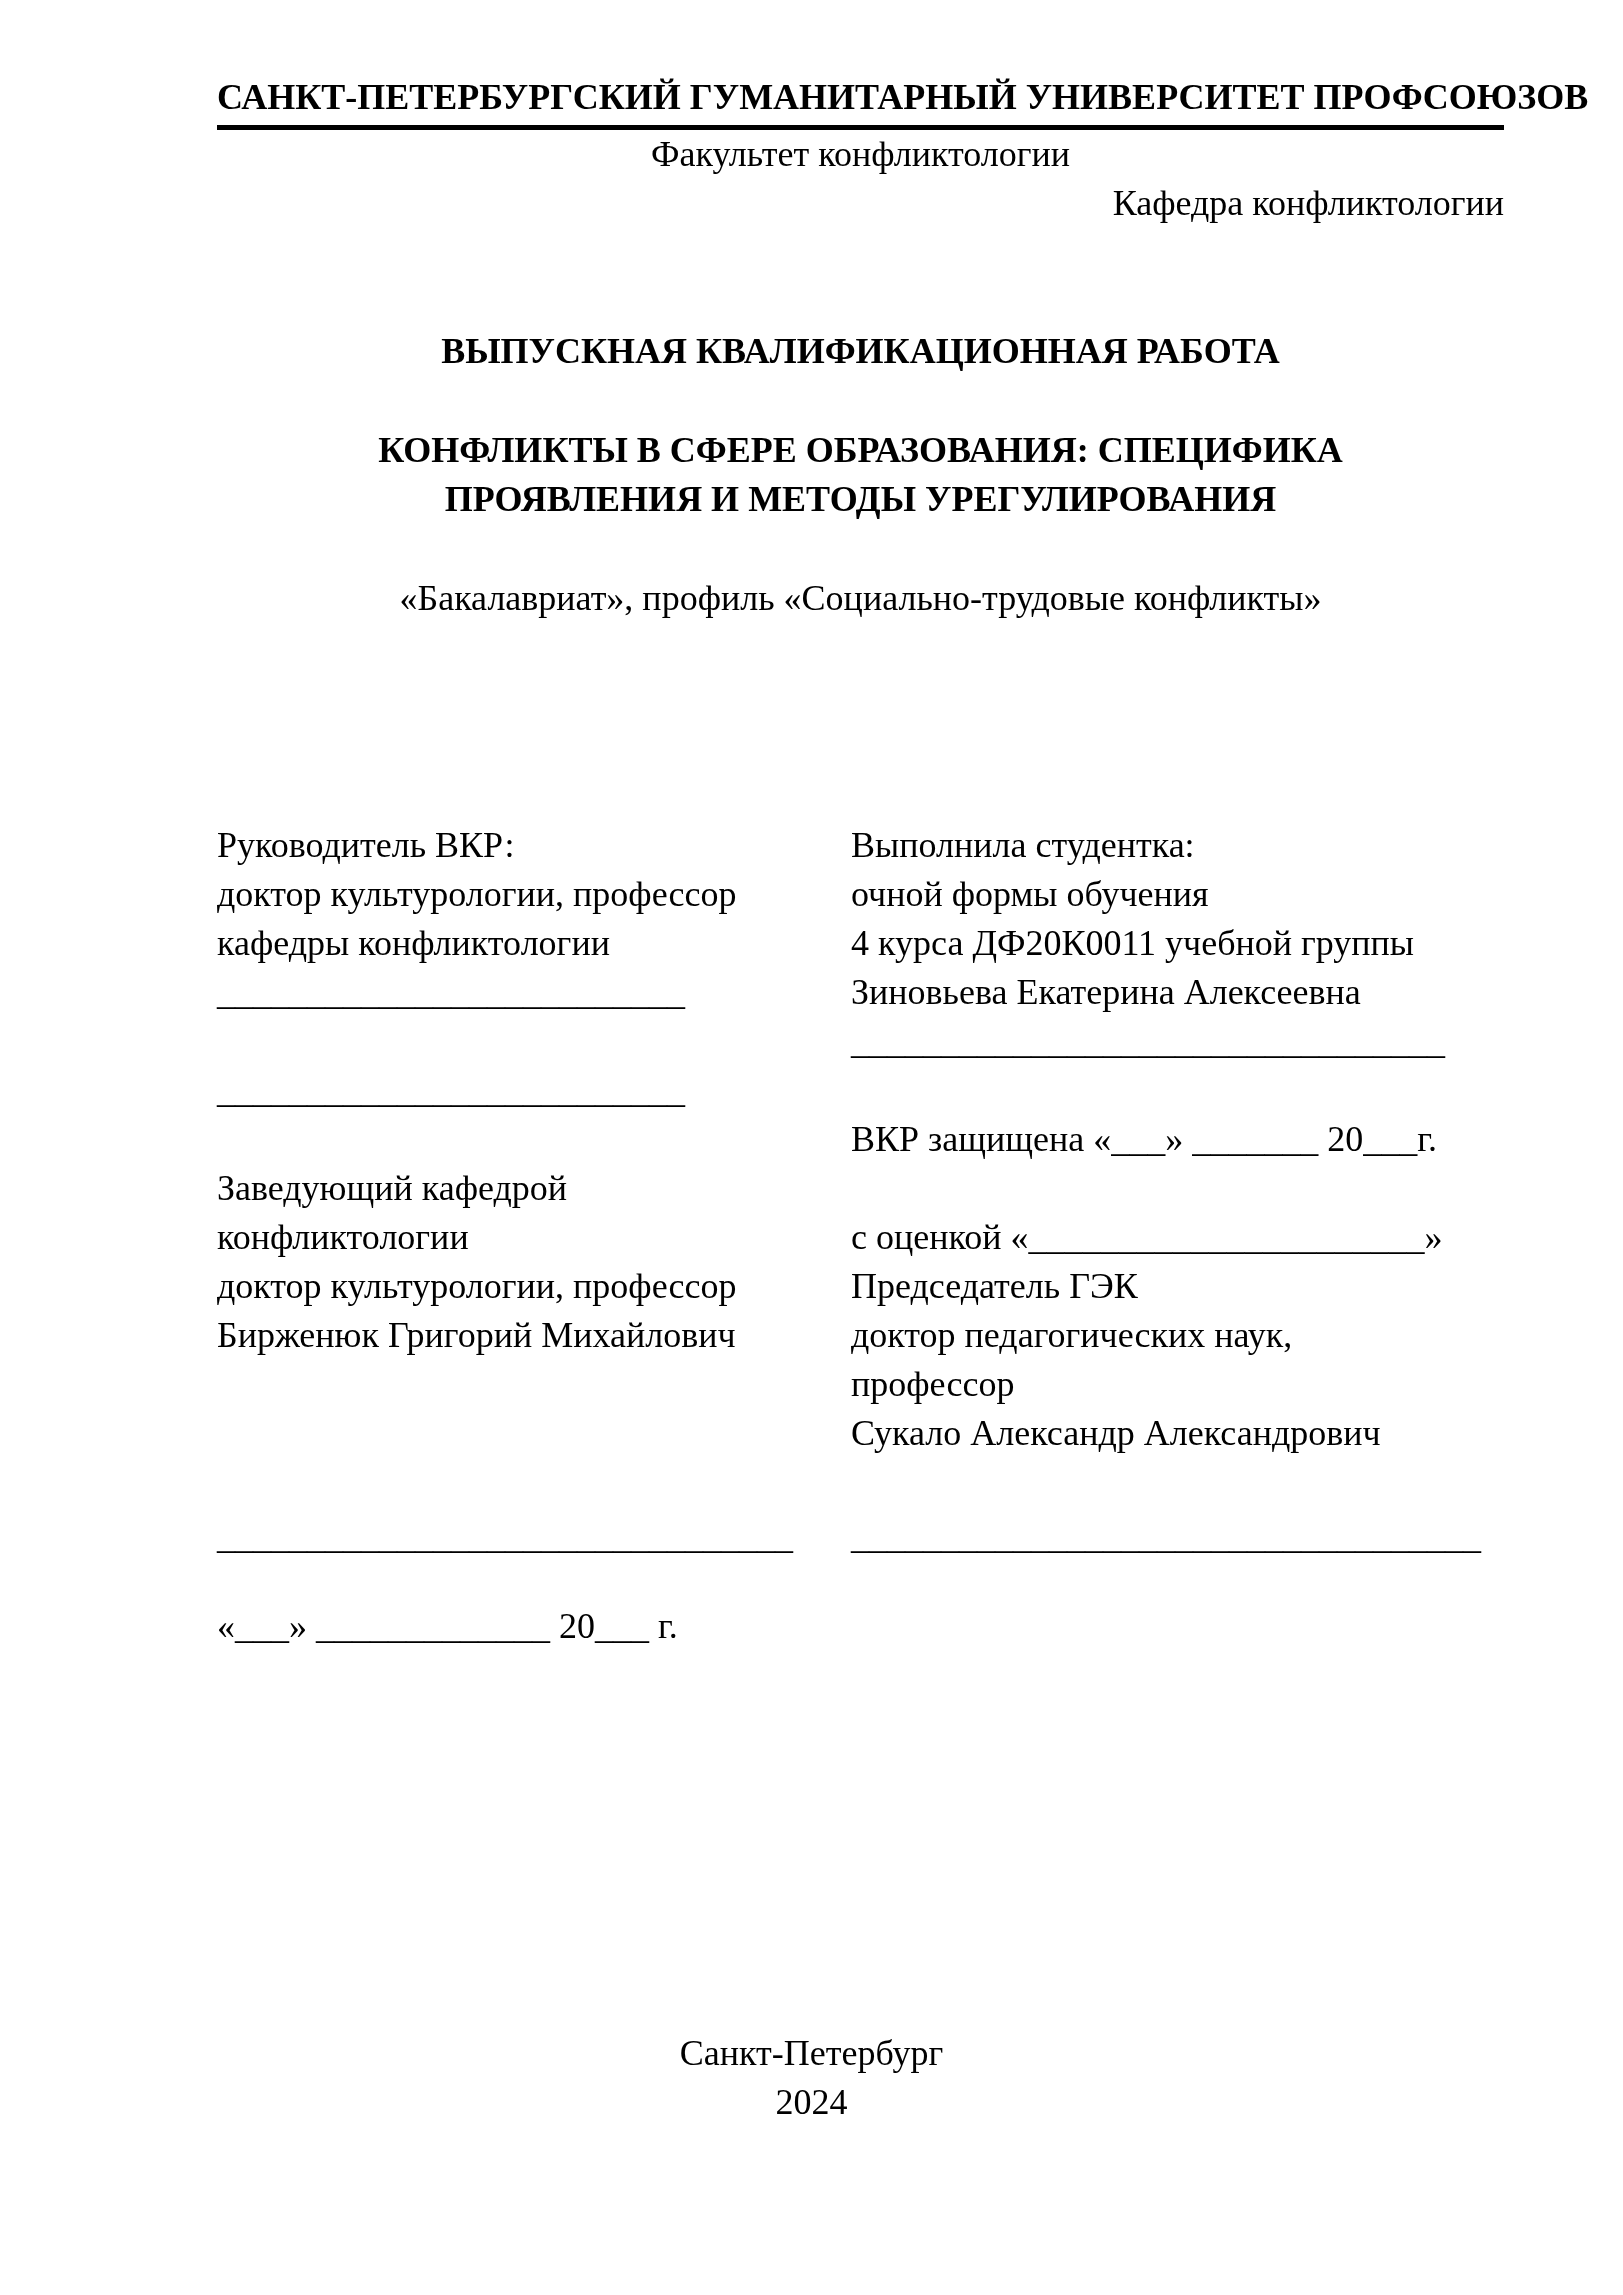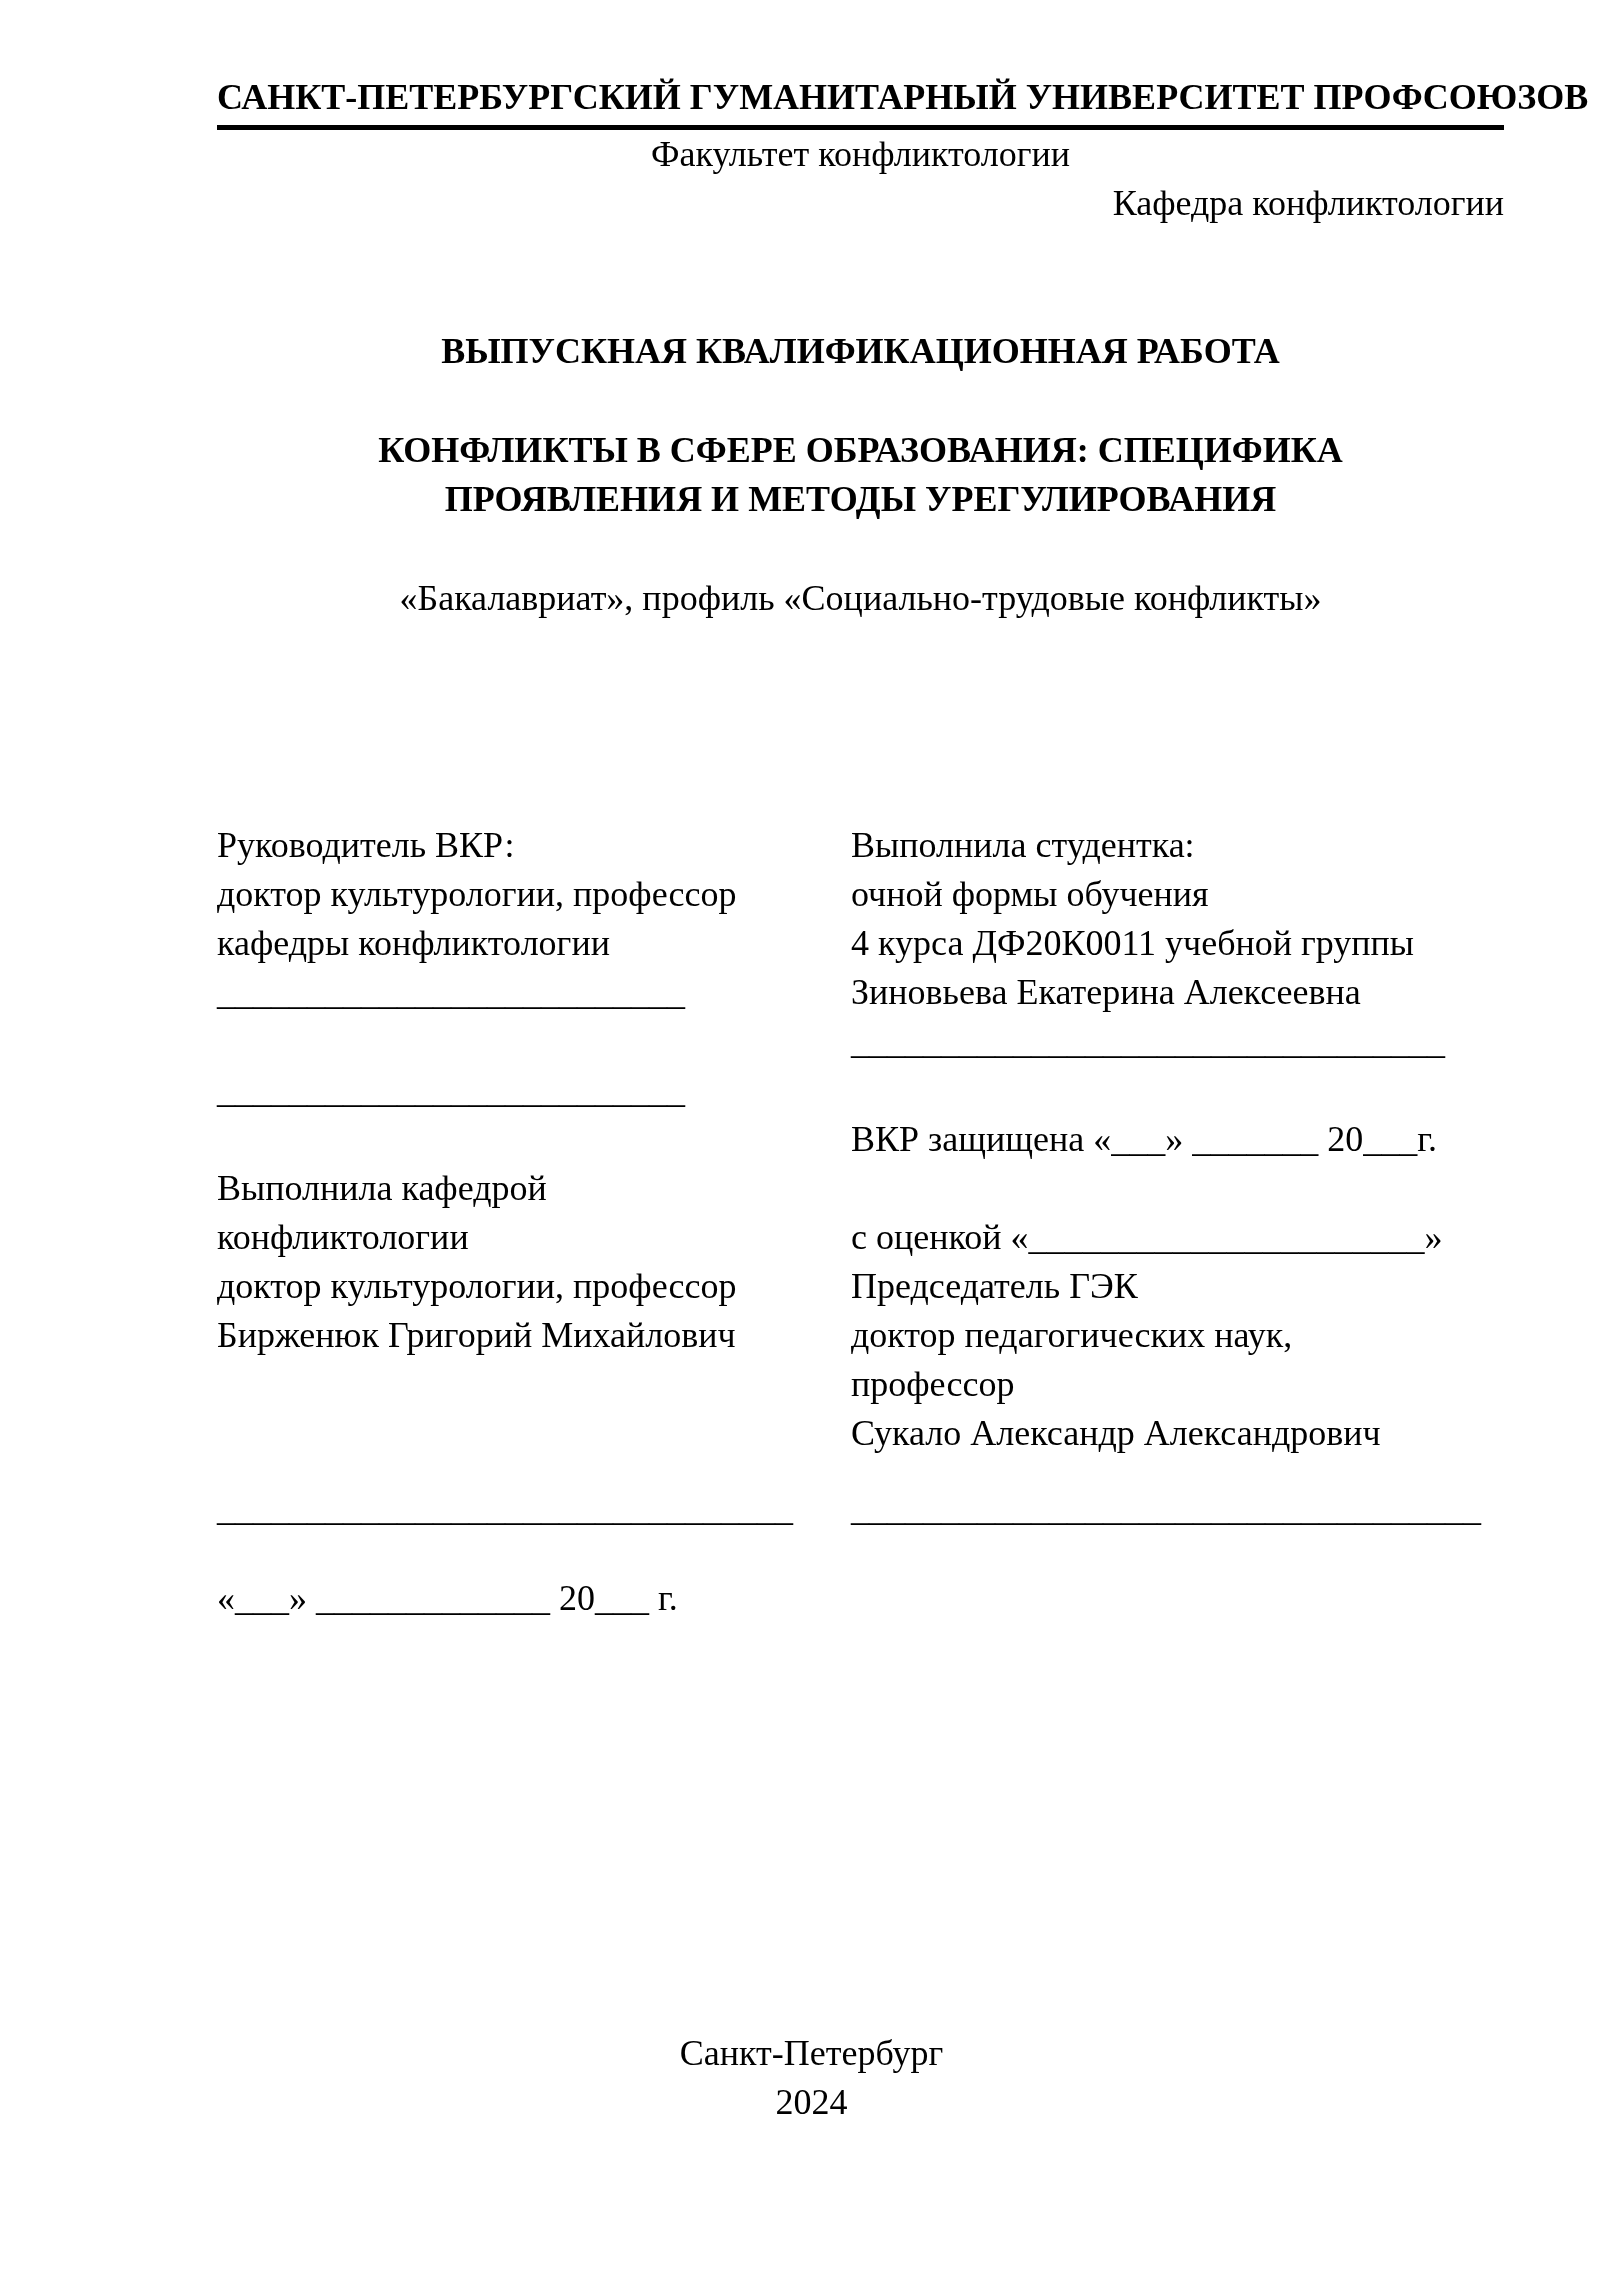--- a/index.html
+++ b/index.html
@@ -41,21 +41,21 @@
   .direction-block { margin-top: 50px; text-align: center; }
   .columns {
     margin-top: 198px;
     display: flex;
     align-items: flex-start;
   }
   .col-left  { width: 634px; flex: 0 0 634px; }
   .col-right { flex: 1 1 auto; }
   .line { height: 49px; white-space: nowrap; overflow: visible; }
   .sig-row {
-    margin-top: 26px;
+    margin-top: 54px;
     display: flex;
     align-items: flex-start;
   }
   .sig-left  { width: 634px; flex: 0 0 634px; }
   .sig-right { flex: 1 1 auto; }
   .date-line { margin-top: 41px; height: 49px; white-space: nowrap; }
   .footer {
     position: absolute;
     left: 0;
     right: 0;
@@ -86,21 +86,21 @@
 
     <div class="columns">
       <div class="col-left">
         <div class="line">Руководитель ВКР:</div>
         <div class="line">доктор культурологии, профессор</div>
         <div class="line">кафедры конфликтологии</div>
         <div class="line">__________________________</div>
         <div class="line"></div>
         <div class="line">__________________________</div>
         <div class="line"></div>
-        <div class="line">Выполнила кафедрой</div>
+        <div class="line">Заведующий кафедрой</div>
         <div class="line">конфликтологии</div>
         <div class="line">доктор культурологии, профессор</div>
         <div class="line">Бирженюк Григорий Михайлович</div>
       </div>
       <div class="col-right">
         <div class="line">Выполнила студентка:</div>
         <div class="line">очной формы обучения</div>
         <div class="line">4 курса ДФ20К0011 учебной группы</div>
         <div class="line">Зиновьева Екатерина Алексеевна</div>
         <div class="line">_________________________________</div>

